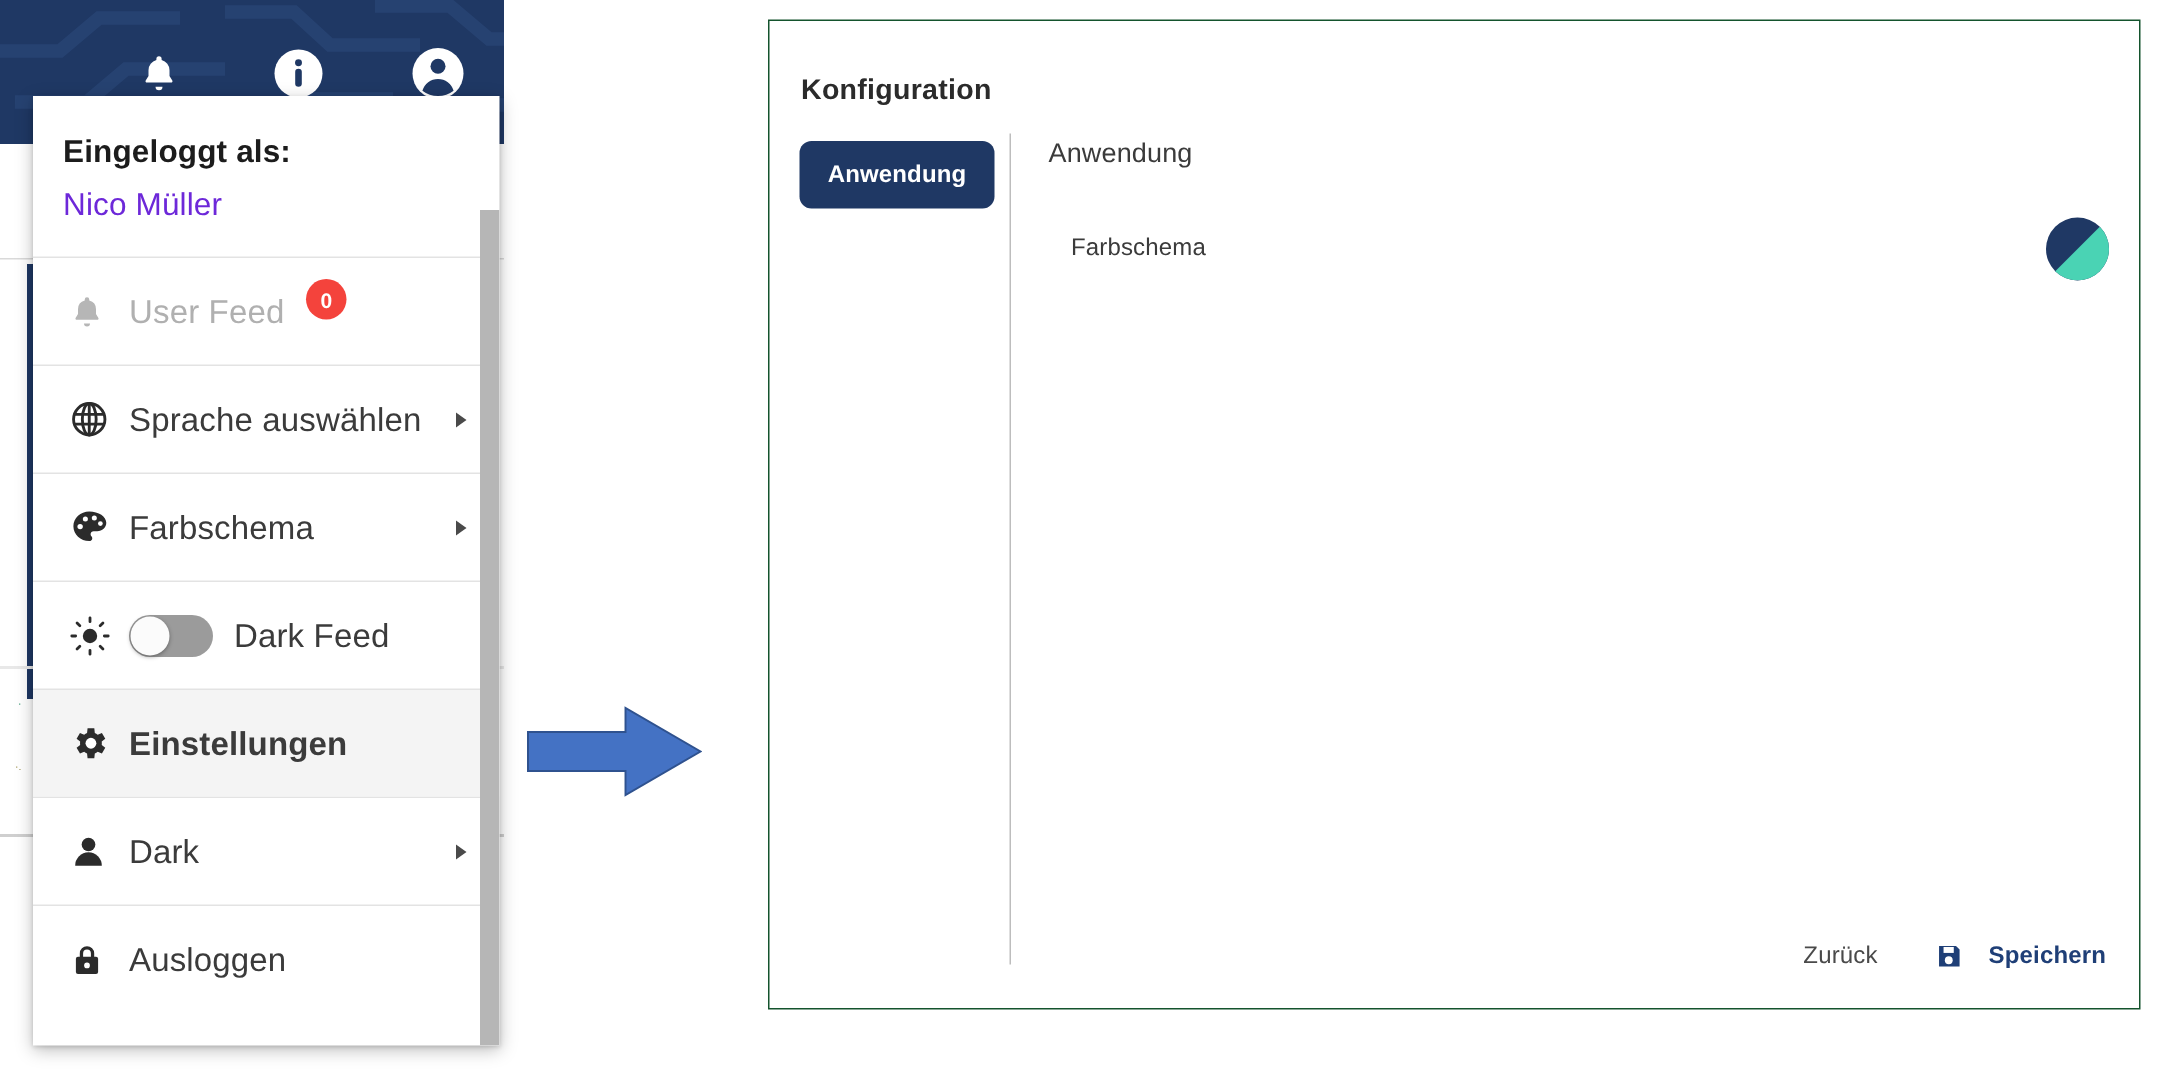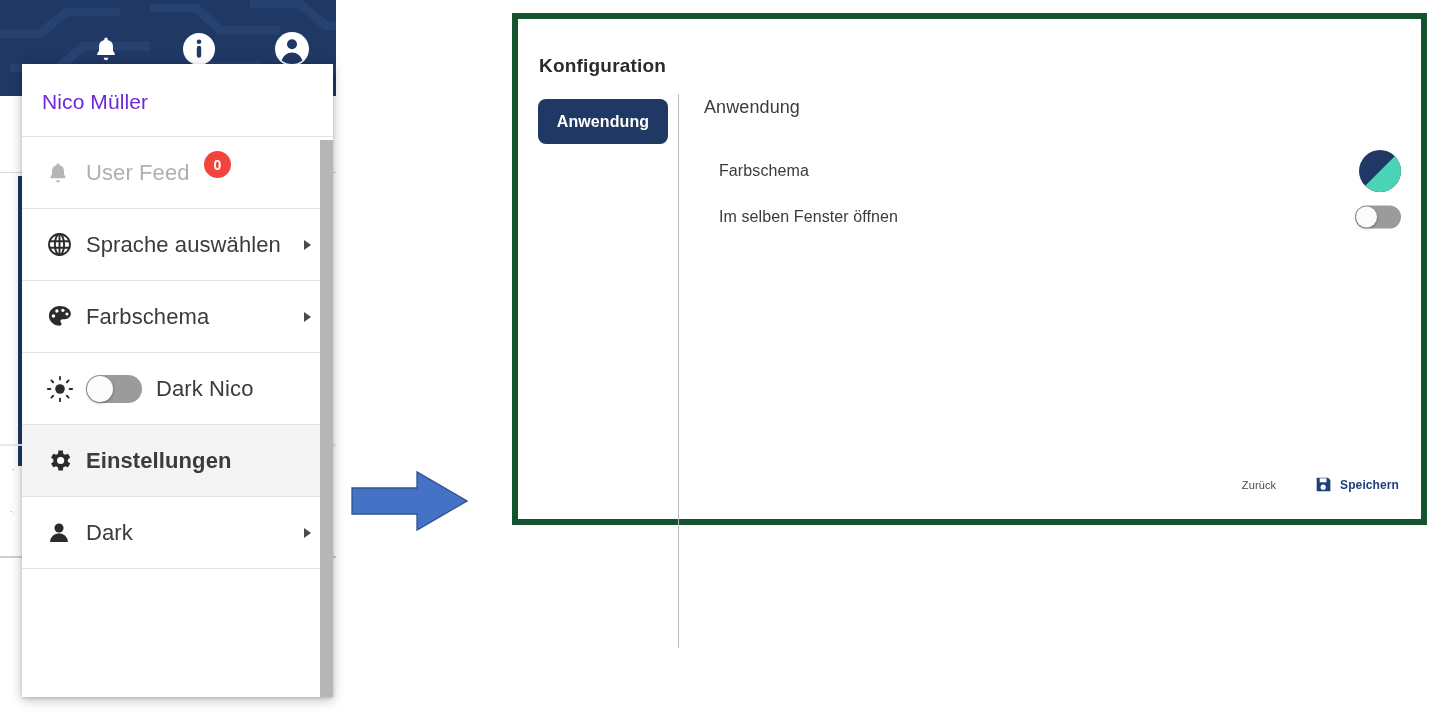--- a/index.html
+++ b/index.html
@@ -191,23 +191,23 @@
   #flow-arrow {
     position: absolute;
     left: 351px; top: 470px;
     width: 117px; height: 62px;
   }
 
   
   #config-panel {
     position: absolute;
     left: 512px; top: 13px;
-    width: 915px; height: 512px;
+    width: 915px; height: 660px;
     background: #ffffff;
-    border: 6px solid #14532d;
+    border: 1px solid #14532d;
     box-sizing: border-box;
   }
   .cfg-title {
     position: absolute;
     left: 21px; top: 36px;
     font-size: 19px;
     font-weight: bold;
     color: #2b2b2b;
     letter-spacing: .2px;
   }
@@ -294,30 +294,30 @@
     width: 21px; height: 21px;
   }
   .cfg-footer {
     position: absolute;
     right: 22px; bottom: 25px;
     display: flex;
     align-items: center;
     gap: 38px;
   }
   .btn-back {
-    font-size: 11px;
+    font-size: 16px;
     color: #4a4a4a;
     cursor: pointer;
     letter-spacing: .1px;
   }
   .btn-save {
     display: flex;
     align-items: center;
-    gap: 7px;
-    font-size: 12px;
+    gap: 17px;
+    font-size: 16px;
     font-weight: bold;
     color: #1f3f77;
     cursor: pointer;
     letter-spacing: .1px;
   }
   .btn-save svg { display: block; }
 </style>
 </head>
 <body>
 
@@ -365,20 +365,21 @@
     <div class="app-leftrail"></div>
     <div class="app-strip" style="top:444px;height:2px;background:#e8e8e8;"></div>
     <div class="app-body-line" style="top:556px;background:#cfcfcf;height:2px;"></div>
     <div class="tiny-mark" style="left:12px;top:466px;">·</div>
     <div class="tiny-mark" style="left:10px;top:508px;color:#9a8f4a;">·.</div>
   </div>
 
   <div id="user-menu">
 
     <div class="menu-head">
+      <div class="l1">Eingeloggt als:</div>
       <div class="l2">Nico Müller</div>
     </div>
     <div class="menu-sep"></div>
 
     <div class="menu-item disabled">
       <span class="mi-icon">
         <svg width="24" height="26" viewBox="0 0 24 24" fill="#b6b6b6">
           <path d="M12 2.2a1.5 1.5 0 0 1 1.5 1.5v.6a6 6 0 0 1 4.5 5.8v3.3l1.6 2.6a.8.8 0 0 1-.7 1.2H5.1a.8.8 0 0 1-.7-1.2L6 13.4v-3.3a6 6 0 0 1 4.5-5.8v-.6A1.5 1.5 0 0 1 12 2.2z"></path>
           <path d="M10 19.6h4a2 2 0 0 1-4 0z"></path>
         </svg>
@@ -422,21 +423,21 @@
           <circle cx="12" cy="12" r="4.1"></circle>
           <g stroke="#2b2b2b" stroke-width="1.6" stroke-linecap="round">
             <path d="M12 1.6v2.2M12 20.2v2.2M1.6 12h2.2M20.2 12h2.2"></path>
             <path d="M4.6 4.6l1.6 1.6M17.8 17.8l1.6 1.6M19.4 4.6l-1.6 1.6M6.2 17.8l-1.6 1.6"></path>
           </g>
         </svg>
       </span>
       <span class="switch">
         <span class="knob"></span>
       </span>
-      <span class="mi-label">Dark Nico</span>
+      <span class="mi-label">Dark Feed</span>
     </div>
     <div class="menu-sep"></div>
 
     <div class="menu-item highlight">
       <span class="mi-icon">
         <svg width="27" height="27" viewBox="0 0 24 24" fill="#2b2b2b">
           <path d="M19.4 13a7.6 7.6 0 0 0 0-2l2.1-1.6-2-3.5-2.5 1a7.6 7.6 0 0 0-1.7-1L15 3.1h-4l-.3 2.8c-.6.3-1.2.6-1.7 1l-2.5-1-2 3.5L6.6 11a7.6 7.6 0 0 0 0 2l-2.1 1.6 2 3.5 2.5-1c.5.4 1.1.8 1.7 1l.3 2.8h4l.3-2.8c.6-.2 1.2-.6 1.7-1l2.5 1 2-3.5z"></path>
           <circle cx="13" cy="12" r="3.2" fill="#ffffff"></circle>
         </svg>
       </span>
@@ -449,20 +450,30 @@
         <svg width="26" height="26" viewBox="0 0 24 24" fill="#2b2b2b">
           <circle cx="12" cy="7.4" r="4.2"></circle>
           <path d="M3.8 20.4a8.2 8.2 0 0 1 16.4 0z"></path>
         </svg>
       </span>
       <span class="mi-label">Dark</span>
       <span class="mi-caret"></span>
     </div>
     <div class="menu-sep"></div>
 
+    <div class="menu-item">
+      <span class="mi-icon">
+        <svg width="24" height="26" viewBox="0 0 24 24" fill="#2b2b2b">
+          <path d="M7.2 10V7.6a4.8 4.8 0 0 1 9.6 0V10h-2.2V7.6a2.6 2.6 0 0 0-5.2 0V10z"></path>
+          <rect x="4.6" y="9.8" width="14.8" height="11.6" rx="1.4"></rect>
+          <circle cx="12" cy="15.6" r="1.9" fill="#ffffff"></circle>
+        </svg>
+      </span>
+      <span class="mi-label">Ausloggen</span>
+    </div>
 
     <div class="menu-scrollbar">
       <span class="thumb"></span>
     </div>
   </div>
 
   <svg id="flow-arrow" viewBox="0 0 117 62">
     <polygon points="1,18 66,18 66,2 116,31 66,60 66,44 1,44" fill="#4472c4" stroke="#2f528f" stroke-width="1.3"></polygon>
   </svg>
 
@@ -483,28 +494,20 @@
 
       <div class="cfg-row">
         <span class="row-label">Farbschema</span>
         <span class="row-control">
           <span class="color-swatch">
             <span class="half"></span>
           </span>
         </span>
       </div>
 
-      <div class="cfg-row">
-        <span class="row-label">Im selben Fenster öffnen</span>
-        <span class="row-control">
-          <span class="switch sm">
-            <span class="knob"></span>
-          </span>
-        </span>
-      </div>
     </div>
 
     <div class="cfg-footer">
       <span class="btn-back">Zurück</span>
       <span class="btn-save">
         <span>
           <svg width="19" height="19" viewBox="0 0 24 24" fill="#1f3f77">
             <path d="M3.4 3.4h14.3l3 3v14.2H3.4z"></path>
             <rect x="7.2" y="4.2" width="8.6" height="5" fill="#ffffff"></rect>
             <circle cx="11.6" cy="15.4" r="3.3" fill="#ffffff"></circle>

